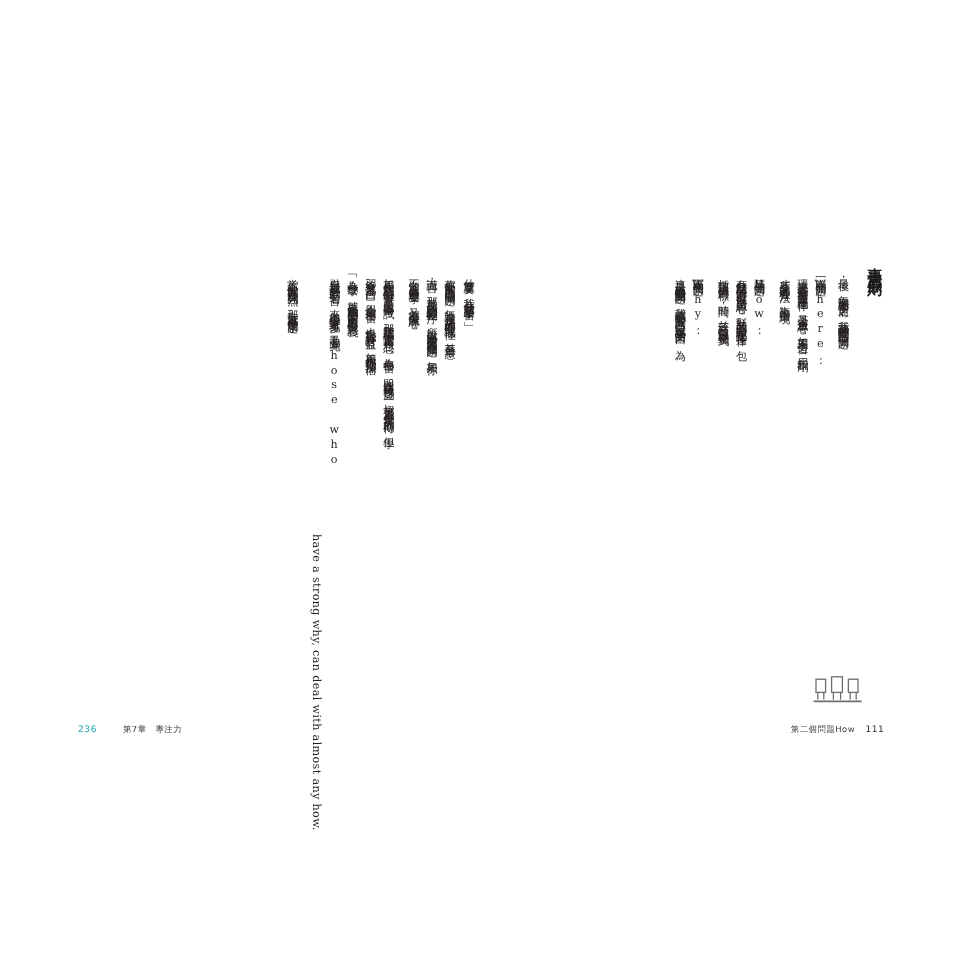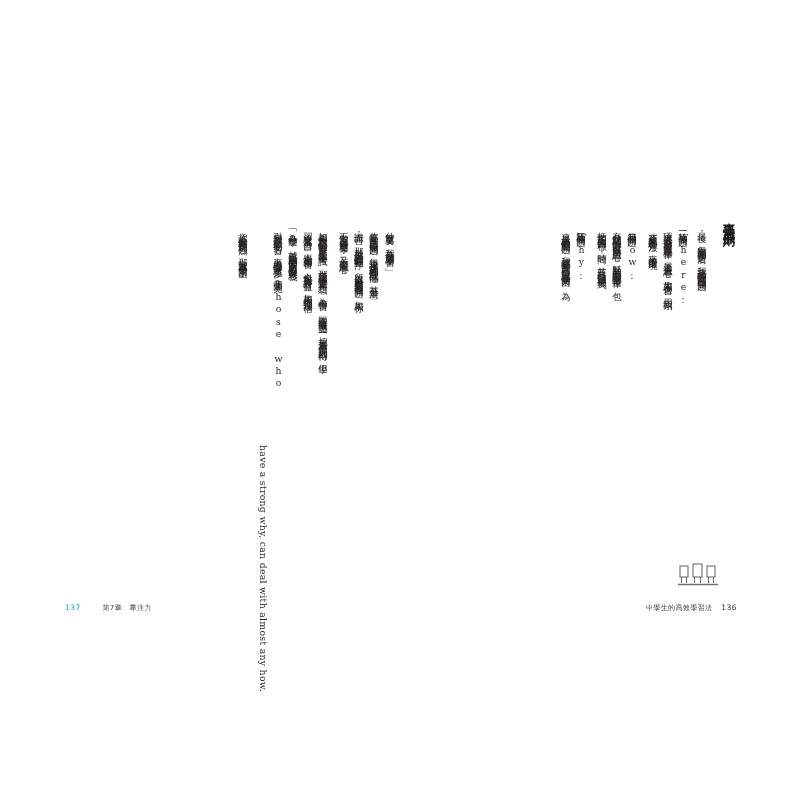--- a/index.html
+++ b/index.html
@@ -133,22 +133,22 @@
             <line x1="24.5" y1="17" x2="24.5" y2="23"></line>
             <rect x="31" y="6" width="8" height="11"></rect>
             <line x1="32.5" y1="17" x2="32.5" y2="23"></line>
             <line x1="37.5" y1="17" x2="37.5" y2="23"></line>
             <line x1="2" y1="24.5" x2="42" y2="24.5" stroke-width="1.3"></line>
           </g>
         </svg>
       </div>
 
       <div class="footer" style="right: 8px; top: 418px;">
-        <span>中學生的高效學習法</span>
-        <span class="folio folio-dark" style="margin-left:6px;">136</span>
+        <span>第二個問題How</span>
+        <span class="folio folio-dark" style="margin-left:6px;">111</span>
       </div>
     </div>
 
     <div>
 
       <div class="vcol" style="right: 350px; top: 40px;">什麼重要？我為什麼必須學習？」</div>
 
       <div class="vcol" style="right: 366px; top: 40px;">你要常常問自己這個問題。無論它是之於你的理性或感性，甚至潛意</div>
 
       <div class="vcol" style="right: 381px; top: 40px;">識而言，那就是你內心的驅動程序，所以你必須盡量回答這個問題。如果你</div>
@@ -161,19 +161,19 @@
 
       <div class="vcol" style="right: 447px; top: 40px;">「為什麼學」，就更能夠感受學習而來的喜悅與意義。</div>
 
       <div class="vcol" style="right: 462px; top: 40px;">引用我最喜歡的一句名言，來自心理學家維克多．弗蘭克（Those who</div>
 
       <div class="vcol latin" style="right: 477px; top: 260px; letter-spacing: 0.3px;">have a strong why, can deal with almost any how.</div>
 
       <div class="vcol" style="right: 497px; top: 40px;">當你心中的為什麼夠強烈，那方法就不再是問題了！</div>
 
       <div class="footer" style="left: 10px; top: 418px;">
-        <span class="folio">137</span>
+        <span class="folio">236</span>
         <span style="margin-left:19px;">第7章　專注力</span>
       </div>
     </div>
 
   </div>
 </div>
 
 </body></html>

